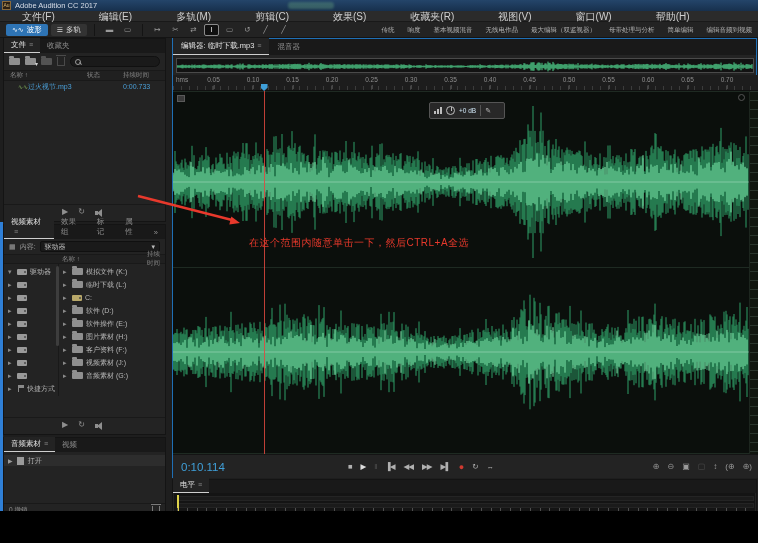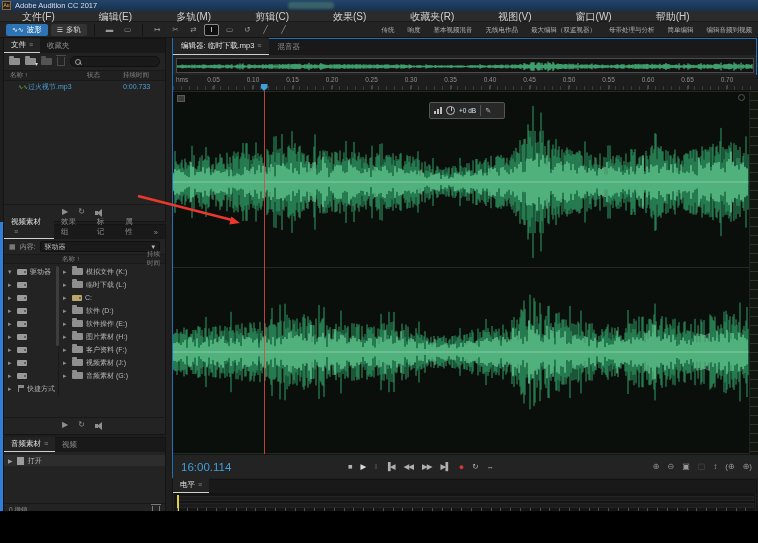--- a/index.html
+++ b/index.html
@@ -430,24 +430,25 @@
         <span class="hud-bars">
             <i style="height:3px"></i>
             <i style="height:5px"></i>
             <i style="height:7px"></i>
           </span>
         <span class="hud-knob"></span>
         <span id="hud-gain">+0 dB</span>
         <span class="hud-sep"></span>
         <span class="hud-pen">✎</span>
       </div>
+      <div id="annotation">在这个范围内随意单击一下，然后CTRL+A全选</div>
     </div>
 
     <div id="transport">
-      <span id="time-display">16:00.114</span>
+      <span id="time-display">0:10.114</span>
       <span id="tr-buttons">
         <span class="tbtn">■</span>
         <span class="tbtn lite">▶</span>
         <span class="tbtn dim">‖</span>
         <span class="tbtn">▐◀</span>
         <span class="tbtn">◀◀</span>
         <span class="tbtn">▶▶</span>
         <span class="tbtn">▶▌</span>
         <span class="tbtn rec">●</span>
         <span class="tbtn">↻</span>

